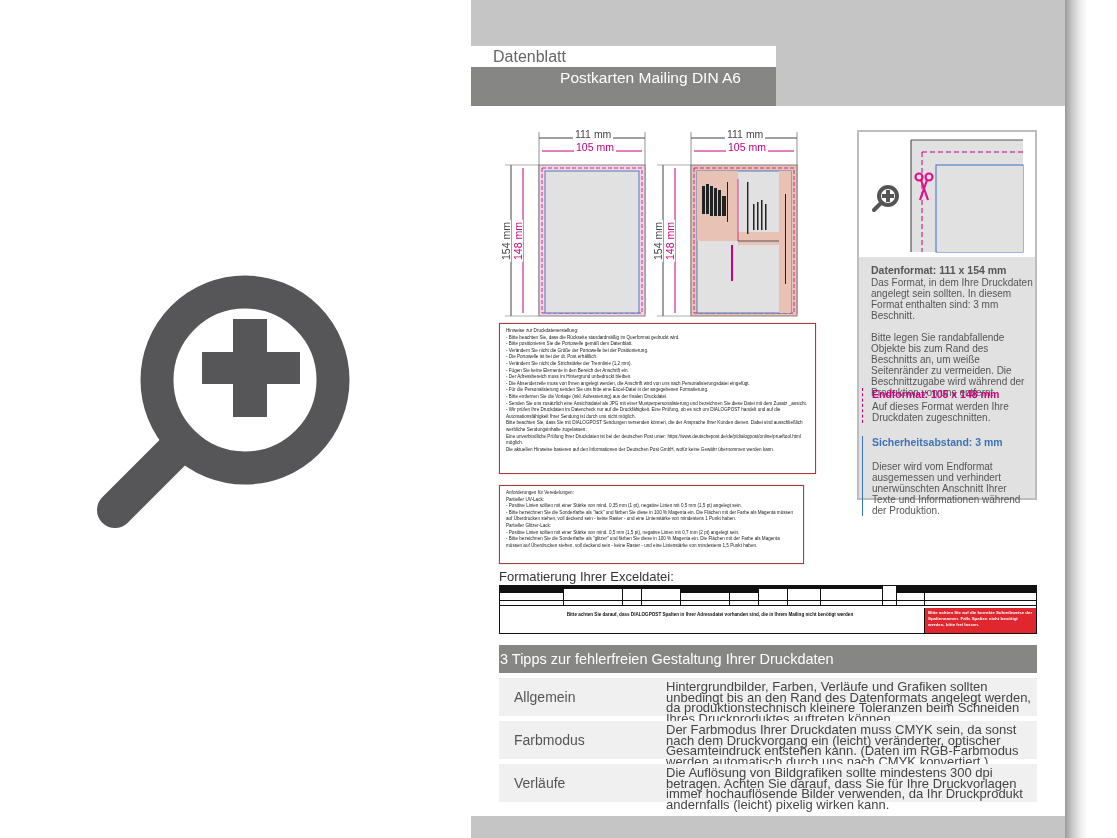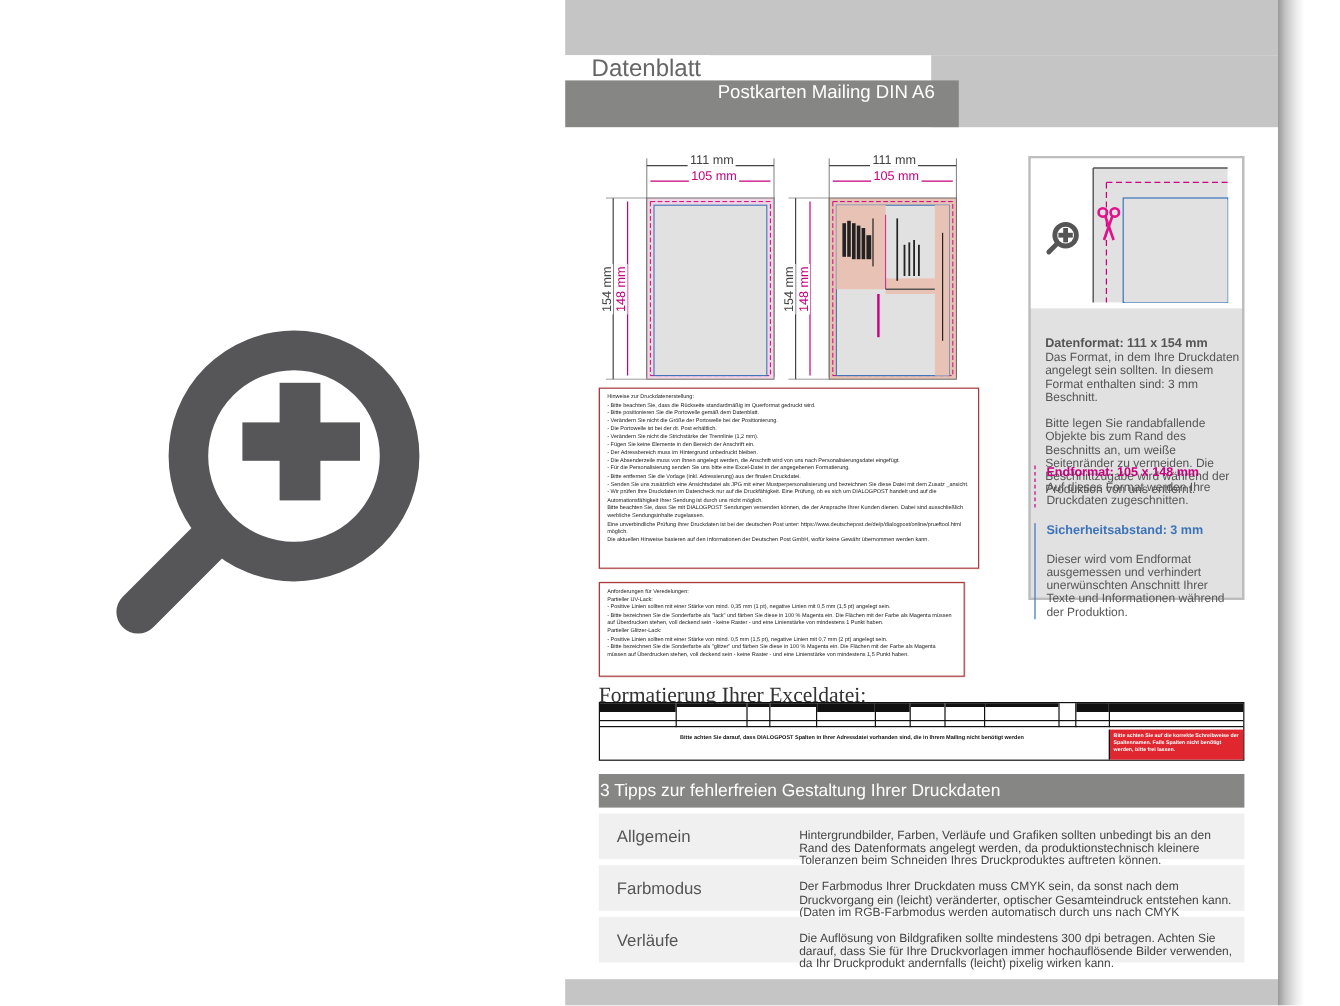--- a/index.html
+++ b/index.html
@@ -10,53 +10,53 @@
   .big-zoom { position: absolute; left: 85px; top: 265px; width: 270px; height: 270px; }
 
   
   .page { position: absolute; left: 471px; top: 0; width: 594px; height: 838px; background: #ffffff; }
   .page-shadow { position: absolute; left: 1065px; top: 0; width: 22px; height: 838px;
     background: linear-gradient(to right, #9a9a9a 0%, #c6c6c6 30%, #ececec 70%, #ffffff 100%); }
   .page-top { position: absolute; left: 0; top: 0; width: 594px; height: 46px; background: #c6c5c6; }
   .page-top-right { position: absolute; left: 305px; top: 46px; width: 289px; height: 60px; background: #c6c5c6; }
   .page-bottom { position: absolute; left: 0; top: 816px; width: 594px; height: 22px; background: #c6c5c6; }
   .title-tab { position: absolute; left: 0; top: 46px; width: 120px; height: 21px; background: #fff;
-    font-family: "Liberation Sans", sans-serif; font-size: 20px; color: #666; padding-left: 22px; line-height: 22px; }
-  .title-band { position: absolute; left: 0; top: 67px; width: 328px; height: 39px; background: #868785; color: #fff;
-    text-align: right; padding-right: 20px; }
+    font-family: "Liberation Sans", sans-serif; font-size: 16px; color: #666; padding-left: 22px; line-height: 22px; }
+  .title-band { position: absolute; left: 0; top: 67px; width: 305px; height: 39px; background: #868785; color: #fff;
+    text-align: right; padding-right: 35px; }
   .title-main { font-family: "Liberation Sans", sans-serif; font-size: 15.5px; line-height: 22px; display: block; }
   .title-sub { font-family: Liberation Serif, serif; font-size: 10px; line-height: 13px; display: block; margin-top: 20px; }
 
   
   .diagram { position: absolute; left: 24px; top: 124px; width: 320px; height: 196px; }
   .dim-label { position: absolute; font-family: "Liberation Sans", sans-serif; font-size: 10.5px; background: #fff; padding: 0 2px; line-height: 10px; }
 
   
   .info-card { position: absolute; left: 386px; top: 130px; width: 180px; height: 370px; border: 2px solid #bdbdbd; background: #e2e1e2; }
   .info-top { position: absolute; left: 0; top: 0; width: 176px; height: 125px; background: #fff; }
   .info-head { font-family: "Liberation Sans", sans-serif; font-weight: bold; font-size: 10.5px; color: #555; line-height: 13px; }
   .info-text { font-family: "Liberation Sans", sans-serif; font-size: 10px; color: #555; line-height: 11px; }
   .info-block { position: absolute; left: 12px; width: 162px; }
 
   
   .notes-box { position: absolute; border: 1px solid #a83c3c; background: #fff; padding: 4px 6px; box-shadow: 0 0 1px #c88; }
   .note-line { font-family: "Liberation Sans", sans-serif; font-size: 4.6px; line-height: 6.6px; color: #222; white-space: nowrap; overflow: hidden; }
 
-  .excel-title { position: absolute; left: 28px; top: 569px; font-family: Liberation Serif, serif; font-size: 18px; color: #333; }
+  .excel-title { position: absolute; left: 28px; top: 569px; font-family: Liberation Sans, sans-serif; font-size: 13px; color: #333; }
   .excel-table { position: absolute; left: 28px; top: 585px; width: 538px; height: 49px; border: 1px solid #111; }
   .excel-grid { position: absolute; left: 0; top: 0; width: 536px; height: 20px; border-bottom: 1px solid #111; }
   .excel-cell { position: absolute; top: 0; height: 20px; border-right: 1px solid #111; }
   .excel-note { position: absolute; left: 0; top: 26px; width: 420px; text-align: center; font-family: "Liberation Sans", sans-serif; font-size: 4.6px; font-weight: bold; color: #111; }
   .excel-red { position: absolute; left: 424px; top: 22px; width: 112px; height: 25px; background: #e0262e; color: #fff; font-family: "Liberation Sans", sans-serif; font-size: 4.4px; font-weight: bold; padding: 2px 3px; line-height: 5.8px; border-left: 1px solid #111; }
 
   .tips-header { position: absolute; left: 28px; top: 645px; width: 538px; height: 28px; background: #868785; color: #fff;
     font-family: "Liberation Sans", sans-serif; font-size: 14.5px; line-height: 28px; padding-left: 1px; }
   .tip-row { position: absolute; left: 28px; width: 538px; height: 38px; background: #f0f0f0; }
   .tip-label { position: absolute; left: 15px; top: 0; line-height: 38px; font-family: "Liberation Sans", sans-serif; font-size: 14px; color: #555; }
-  .tip-text { position: absolute; left: 167px; top: 14px; width: 368px; font-family: "Liberation Sans", sans-serif; font-size: 10px; line-height: 10.6px; color: #444; }
+  .tip-text { position: absolute; left: 167px; top: 4px; width: 368px; font-family: "Liberation Sans", sans-serif; font-size: 13px; line-height: 10.6px; color: #444; }
 </style>
 </head>
 <body>
 
 <div class="stage">
 
   <div class="big-zoom">
     <svg width="270" height="270" viewBox="0 0 270 270">
       <circle cx="160" cy="115" r="88" fill="none" stroke="#565557" stroke-width="33"></circle>
       <rect x="148" y="54" width="34" height="98" fill="#565557"></rect>
@@ -155,21 +155,21 @@
             <line x1="22" y1="71" x2="15" y2="78" stroke="#555" stroke-width="4" stroke-linecap="round"></line>
           </g>
           <g fill="none" stroke="#e0138c" stroke-width="2.2">
             <circle cx="60" cy="45" r="3.5"></circle>
             <circle cx="70" cy="45" r="3.5"></circle>
             <line x1="62" y1="48" x2="69" y2="68"></line>
             <line x1="68" y1="48" x2="61" y2="68"></line>
           </g>
         </svg>
       </div>
-      <div class="info-block" style="top:148px;">
+      <div class="info-block" style="top:132px;">
         <div class="info-head">Datenformat: 111 x 154 mm</div>
         <div class="info-text">Das Format, in dem Ihre Druckdaten angelegt sein sollten. In diesem Format enthalten sind: 3 mm Beschnitt.</div>
         <div class="info-text" style="margin-top:11px;">Bitte legen Sie randabfallende Objekte bis zum Rand des Beschnitts an, um weiße Seitenränder zu vermeiden. Die Beschnittzugabe wird während der Produktion von uns entfernt.</div>
       </div>
       <div class="info-block" style="top:256px; border-left:1px dashed #c8007d; padding-left:0; left:3px;">
         <div class="info-head" style="color:#c8007d; padding-left:9px;">Endformat: 105 x 148 mm</div>
         <div class="info-text" style="padding-left:9px;">Auf dieses Format werden Ihre Druckdaten zugeschnitten.</div>
       </div>
       <div class="info-block" style="top:304px; border-left:1.5px solid #3b73b9; left:3px;">
         <div class="info-head" style="color:#3b73b9; padding-left:9px;">Sicherheitsabstand: 3 mm</div>

